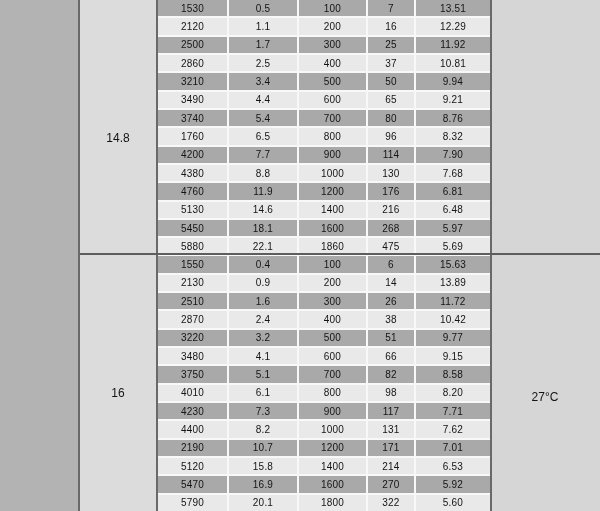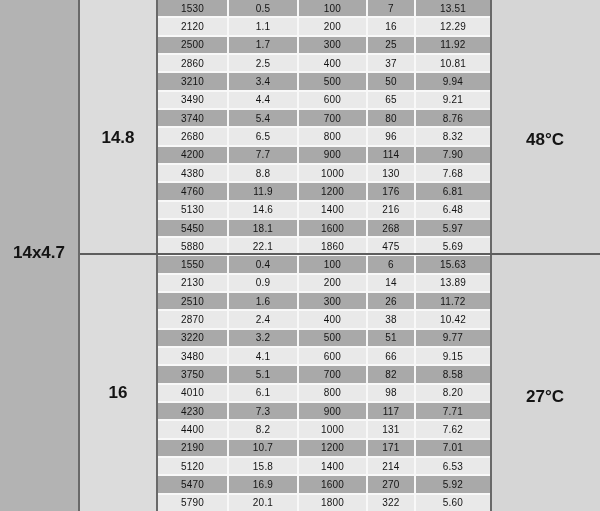--- a/index.html
+++ b/index.html
@@ -72,23 +72,22 @@
     background: #5d5d5d;
     z-index: 5;
   }
 
   
   .label {
     position: absolute;
     display: flex;
     align-items: center;
     justify-content: center;
-    font-size: 17px;
+    font-size: 12px;
     z-index: 3;
-    font-weight: bold;
   }
   .lbl-size  { left: 0;   width: 78px;  top: 245px; height: 16px; }
   .lbl-g1    { left: 80px; width: 76px; top: 130px; height: 16px; }
   .lbl-g2    { left: 80px; width: 76px; top: 385px; height: 16px; }
   .lbl-t1    { left: 490px; width: 110px; top: 132px; height: 16px; }
   .lbl-t2    { left: 490px; width: 110px; top: 389px; height: 16px; }
 </style>
 </head>
 <body>
 
@@ -99,21 +98,21 @@
   <div class="col-temp"></div>
 
   <div class="grid" id="grid">
       <div class="row row-dark"><div class="cell">1530</div><div class="cell">0.5</div><div class="cell">100</div><div class="cell">7</div><div class="cell">13.51</div></div>
       <div class="row row-light"><div class="cell">2120</div><div class="cell">1.1</div><div class="cell">200</div><div class="cell">16</div><div class="cell">12.29</div></div>
       <div class="row row-dark"><div class="cell">2500</div><div class="cell">1.7</div><div class="cell">300</div><div class="cell">25</div><div class="cell">11.92</div></div>
       <div class="row row-light"><div class="cell">2860</div><div class="cell">2.5</div><div class="cell">400</div><div class="cell">37</div><div class="cell">10.81</div></div>
       <div class="row row-dark"><div class="cell">3210</div><div class="cell">3.4</div><div class="cell">500</div><div class="cell">50</div><div class="cell">9.94</div></div>
       <div class="row row-light"><div class="cell">3490</div><div class="cell">4.4</div><div class="cell">600</div><div class="cell">65</div><div class="cell">9.21</div></div>
       <div class="row row-dark"><div class="cell">3740</div><div class="cell">5.4</div><div class="cell">700</div><div class="cell">80</div><div class="cell">8.76</div></div>
-      <div class="row row-light"><div class="cell">2680</div><div class="cell">6.5</div><div class="cell">800</div><div class="cell">96</div><div class="cell">8.32</div></div>
+      <div class="row row-light"><div class="cell">1760</div><div class="cell">6.5</div><div class="cell">800</div><div class="cell">96</div><div class="cell">8.32</div></div>
       <div class="row row-dark"><div class="cell">4200</div><div class="cell">7.7</div><div class="cell">900</div><div class="cell">114</div><div class="cell">7.90</div></div>
       <div class="row row-light"><div class="cell">4380</div><div class="cell">8.8</div><div class="cell">1000</div><div class="cell">130</div><div class="cell">7.68</div></div>
       <div class="row row-dark"><div class="cell">4760</div><div class="cell">11.9</div><div class="cell">1200</div><div class="cell">176</div><div class="cell">6.81</div></div>
       <div class="row row-light"><div class="cell">5130</div><div class="cell">14.6</div><div class="cell">1400</div><div class="cell">216</div><div class="cell">6.48</div></div>
       <div class="row row-dark"><div class="cell">5450</div><div class="cell">18.1</div><div class="cell">1600</div><div class="cell">268</div><div class="cell">5.97</div></div>
       <div class="row row-light"><div class="cell">5880</div><div class="cell">22.1</div><div class="cell">1860</div><div class="cell">475</div><div class="cell">5.69</div></div>
       <div class="row row-dark"><div class="cell">1550</div><div class="cell">0.4</div><div class="cell">100</div><div class="cell">6</div><div class="cell">15.63</div></div>
       <div class="row row-light"><div class="cell">2130</div><div class="cell">0.9</div><div class="cell">200</div><div class="cell">14</div><div class="cell">13.89</div></div>
       <div class="row row-dark"><div class="cell">2510</div><div class="cell">1.6</div><div class="cell">300</div><div class="cell">26</div><div class="cell">11.72</div></div>
       <div class="row row-light"><div class="cell">2870</div><div class="cell">2.4</div><div class="cell">400</div><div class="cell">38</div><div class="cell">10.42</div></div>
@@ -124,19 +123,17 @@
       <div class="row row-dark"><div class="cell">4230</div><div class="cell">7.3</div><div class="cell">900</div><div class="cell">117</div><div class="cell">7.71</div></div>
       <div class="row row-light"><div class="cell">4400</div><div class="cell">8.2</div><div class="cell">1000</div><div class="cell">131</div><div class="cell">7.62</div></div>
       <div class="row row-dark"><div class="cell">2190</div><div class="cell">10.7</div><div class="cell">1200</div><div class="cell">171</div><div class="cell">7.01</div></div>
       <div class="row row-light"><div class="cell">5120</div><div class="cell">15.8</div><div class="cell">1400</div><div class="cell">214</div><div class="cell">6.53</div></div>
       <div class="row row-dark"><div class="cell">5470</div><div class="cell">16.9</div><div class="cell">1600</div><div class="cell">270</div><div class="cell">5.92</div></div>
       <div class="row row-light"><div class="cell">5790</div><div class="cell">20.1</div><div class="cell">1800</div><div class="cell">322</div><div class="cell">5.60</div></div>
     </div>
 
   <div class="group-divider"></div>
 
-  <div class="label lbl-size">14x4.7</div>
   <div class="label lbl-g1">14.8</div>
   <div class="label lbl-g2">16</div>
-  <div class="label lbl-t1">48°C</div>
   <div class="label lbl-t2">27°C</div>
 
 </div>
 
 </body></html>

